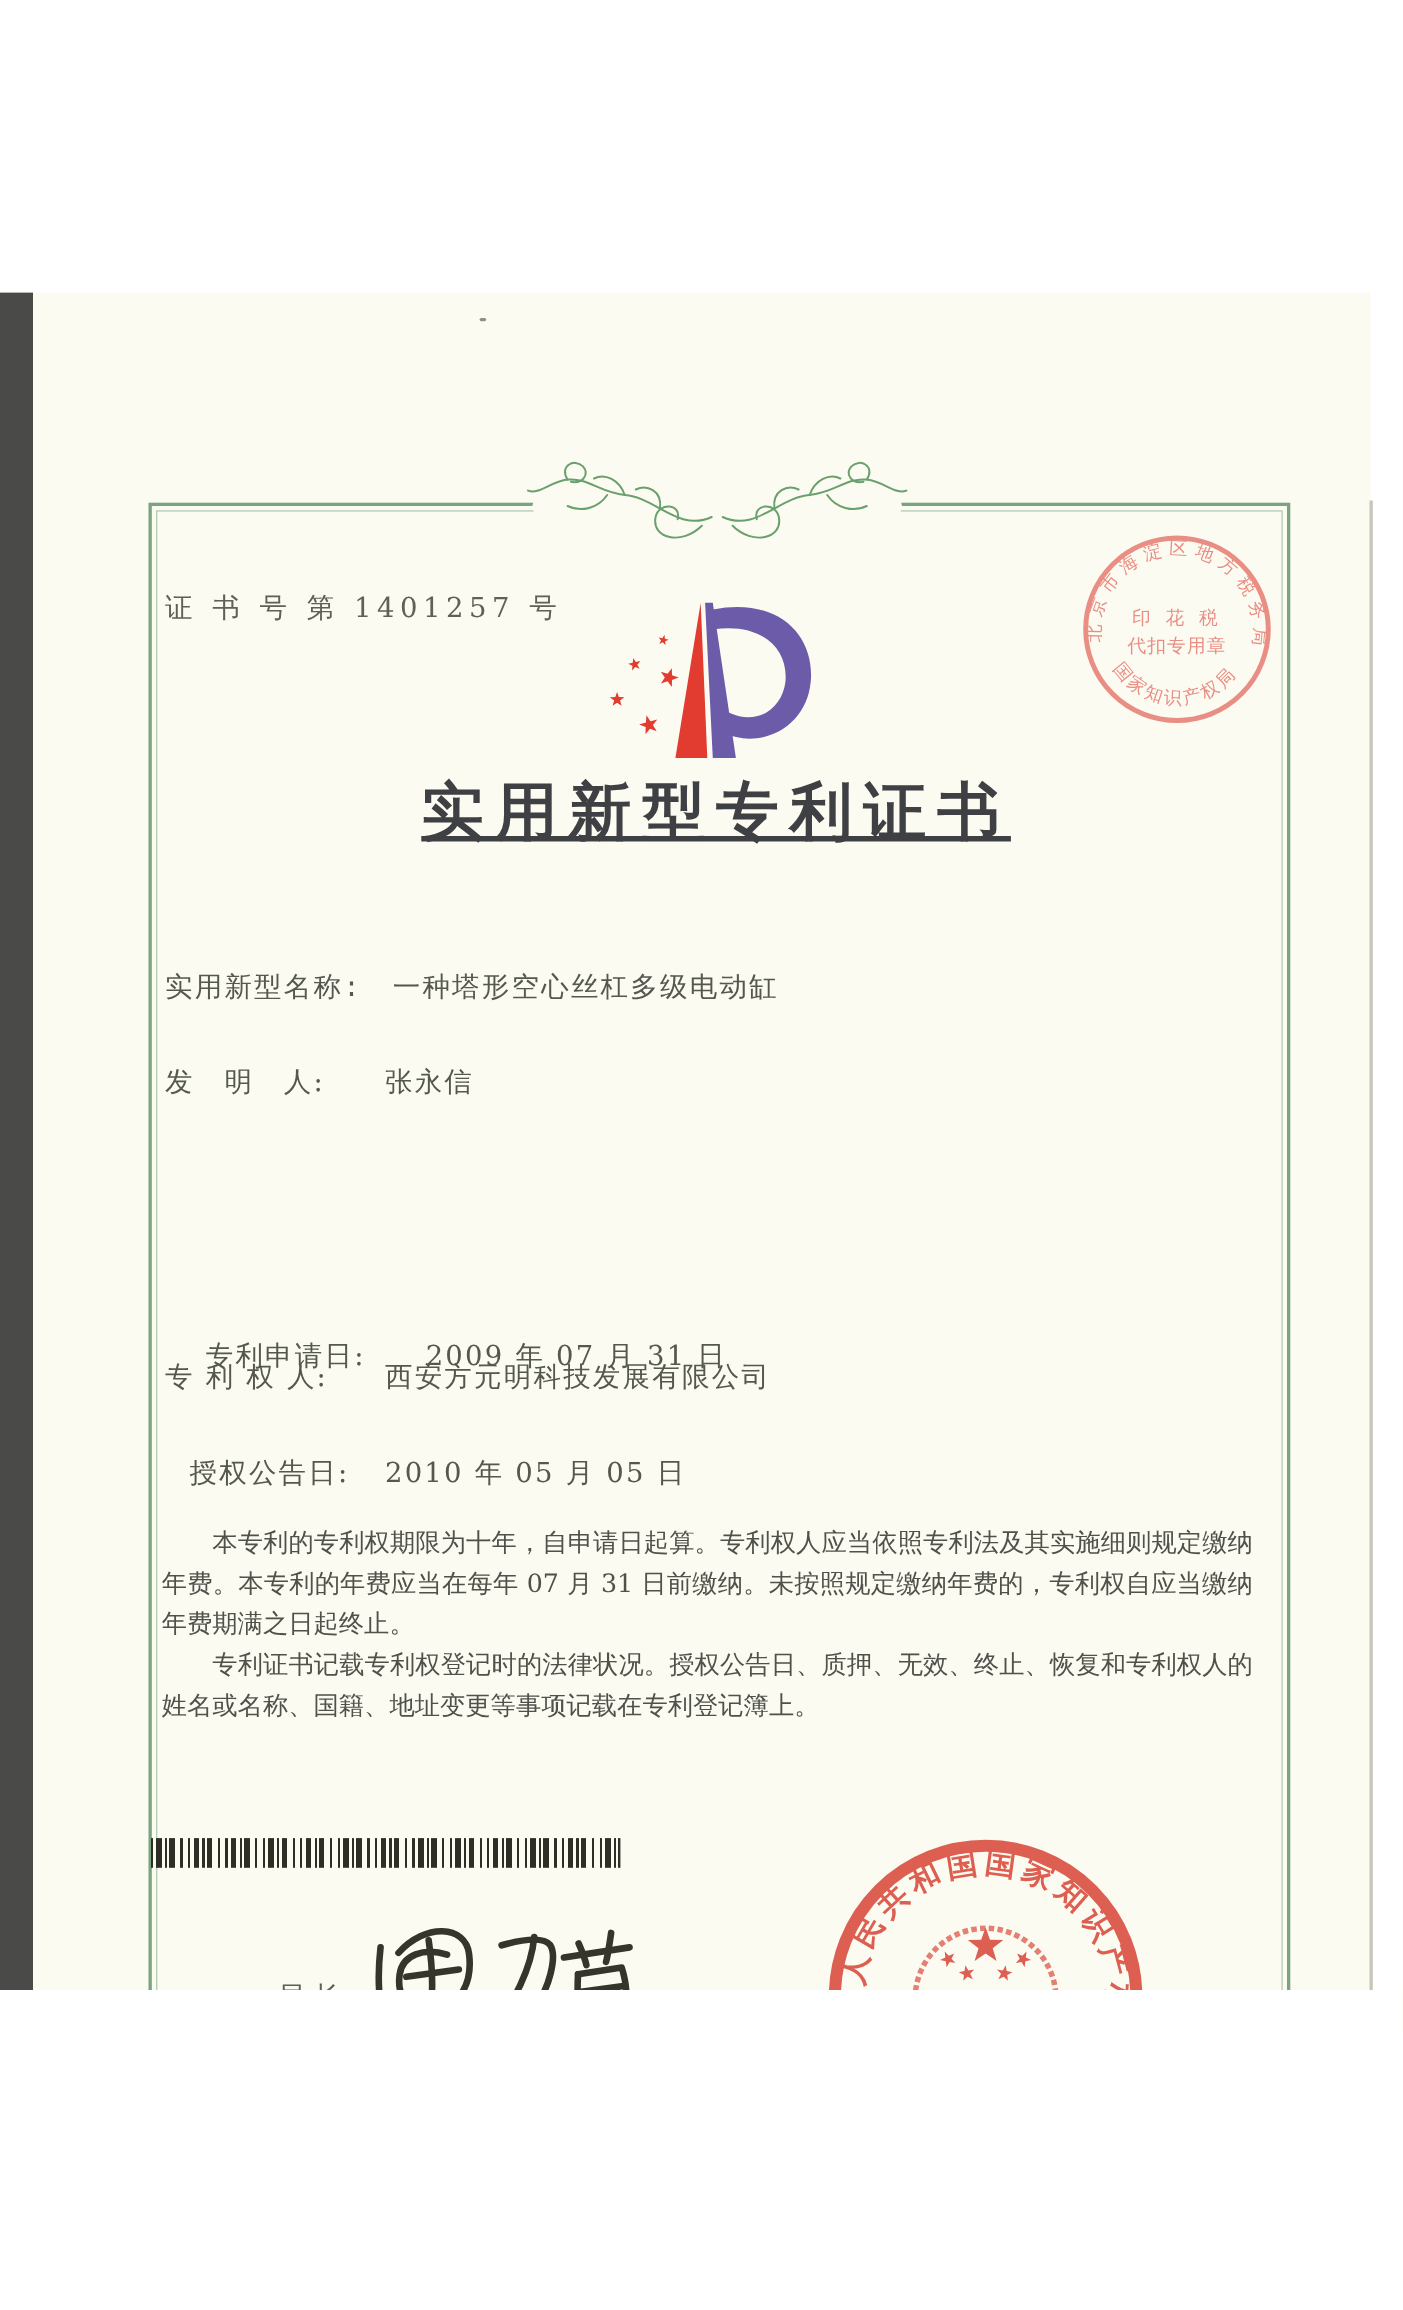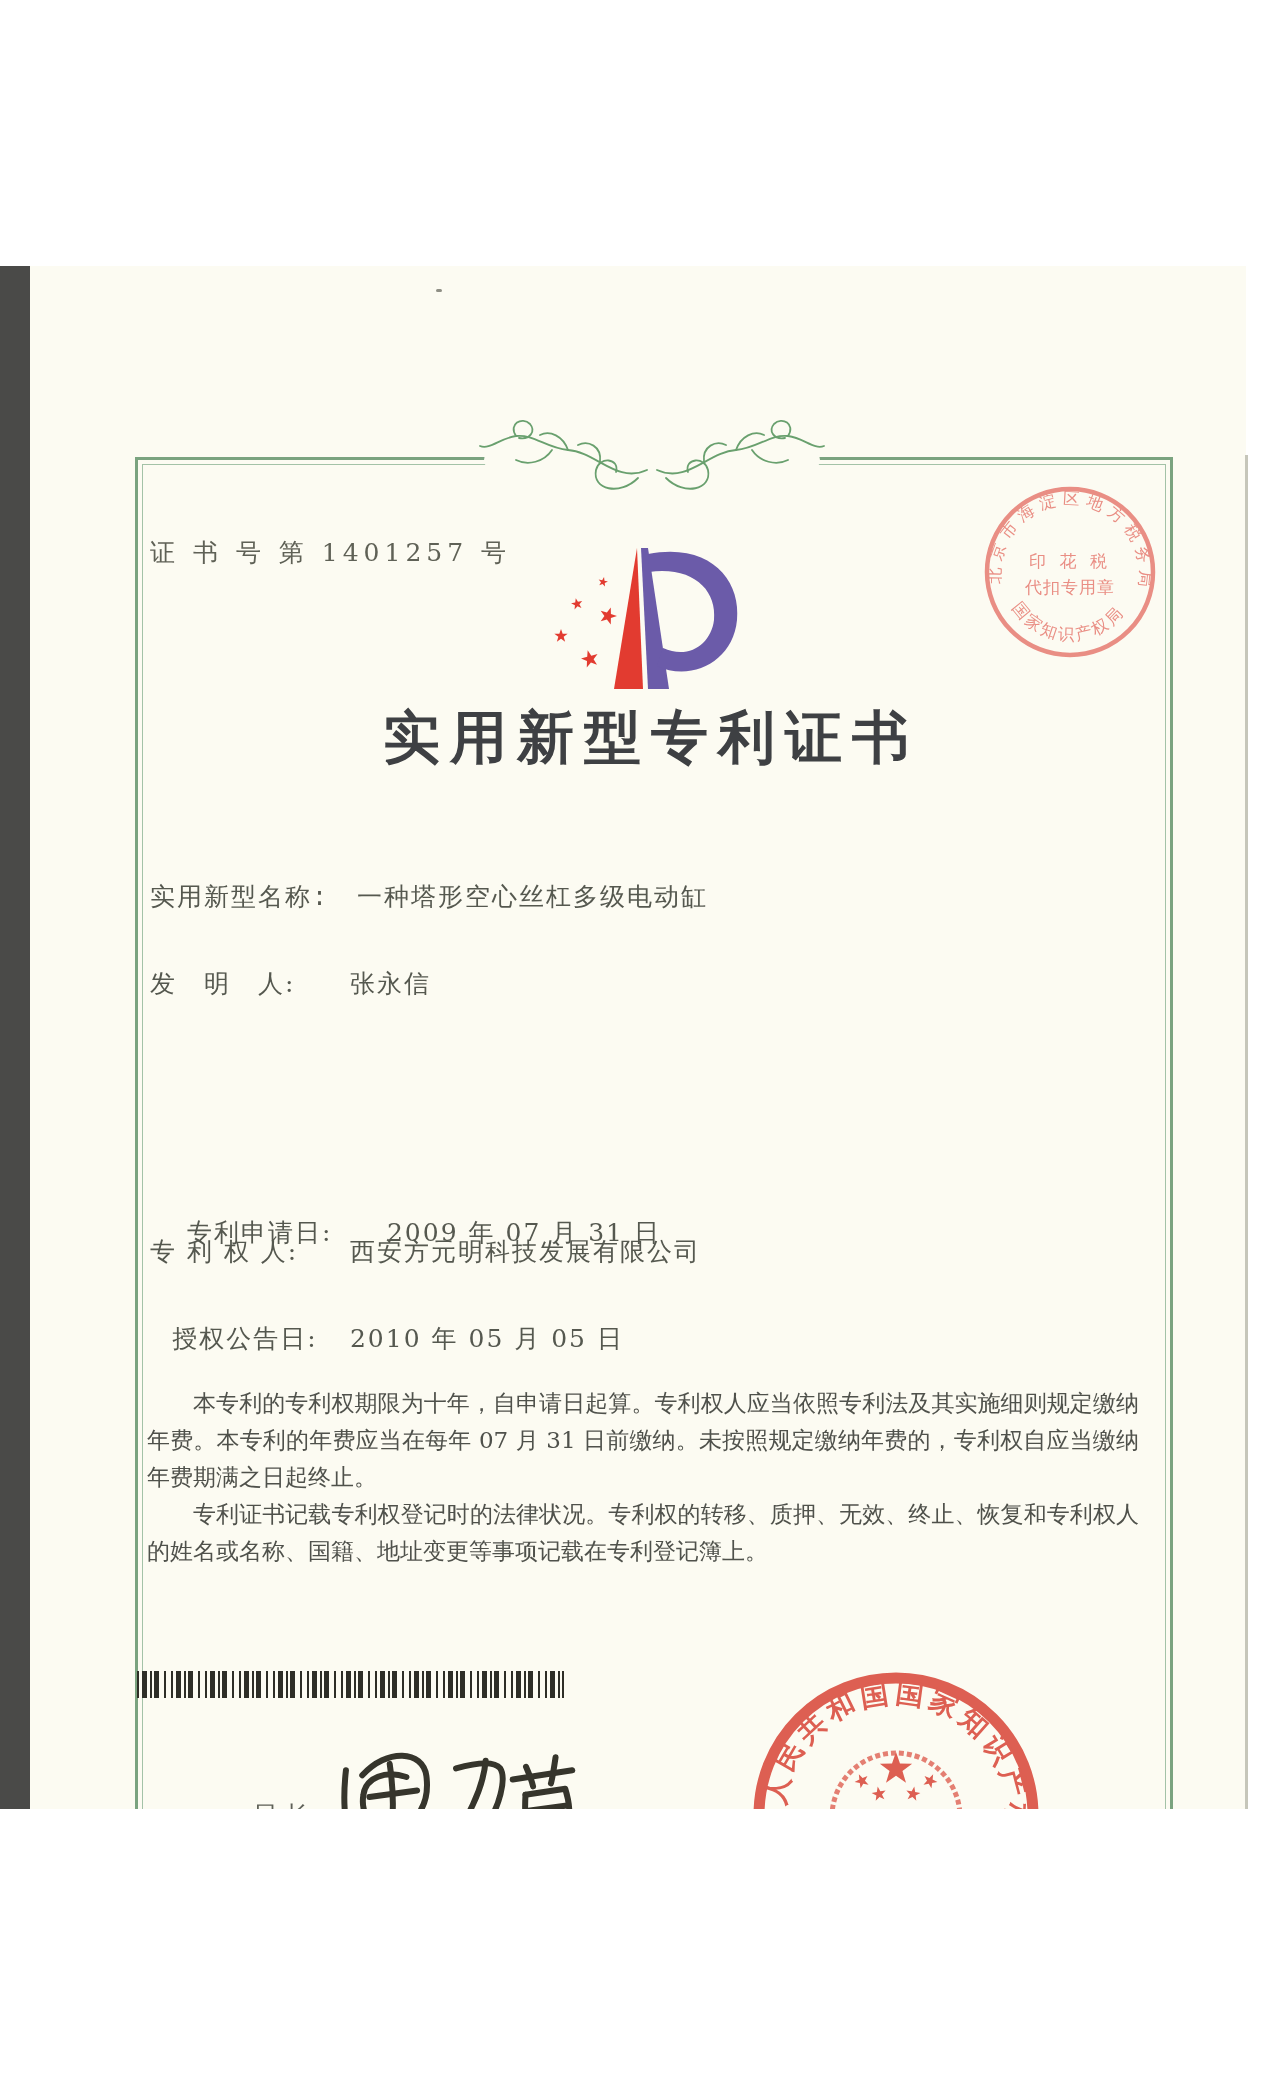--- a/index.html
+++ b/index.html
@@ -12,21 +12,21 @@
   .paper-edge{position:absolute;left:1245px;top:455px;width:3px;height:1601px;background:#c6c6ba;}
   .speck{position:absolute;left:436px;top:289px;width:6px;height:3px;background:#8f8f85;border-radius:2px;}
   
   .frame-outer{position:absolute;left:135px;top:457px;width:1032px;height:1555px;border:3px solid #7aa37f;}
   .frame-inner{position:absolute;inset:4px;border:1px solid #a3c2a7;}
   .ornament{position:absolute;}
   
   .cert-no{position:absolute;left:150px;top:536px;font-size:25px;letter-spacing:5px;color:#5f6156;white-space:nowrap;}
   .logo{position:absolute;left:545px;top:542px;}
   .title{position:absolute;left:135px;top:700px;width:1032px;text-align:center;font-size:57px;
-         font-weight:600;letter-spacing:10px;color:#3e4043;white-space:nowrap;}
+         font-weight:600;letter-spacing:10px;color:#3e4043;white-space:nowrap;text-decoration:underline;}
   .field{position:absolute;left:150px;font-size:25px;color:#55584f;letter-spacing:2px;white-space:nowrap;}
   .field .lbl{display:inline-block;min-width:190px;}
   .body-text{position:absolute;left:147px;top:1385px;width:992px;font-size:23px;line-height:37px;
              color:#4f514b;text-align:justify;}
   .body-text p{margin:0;text-indent:2em;}
   .barcode{position:absolute;left:137px;top:1671px;width:427px;height:27px;
     background:repeating-linear-gradient(90deg,
       #2e2e27 0 2px, transparent 2px 5px,
       #2e2e27 5px 10px, transparent 10px 13px,
       #2e2e27 13px 15px, transparent 15px 17px,
@@ -133,21 +133,21 @@
     <span class="lbl">专 利 权 人:</span>
     <span class="val">西安方元明科技发展有限公司</span>
   </div>
   <div class="field" style="top:1322px;text-align:center;">
     <span class="lbl">授权公告日:</span>
     <span class="val">2010 年 05 月 05 日</span>
   </div>
 
   <div class="body-text">
     <p>本专利的专利权期限为十年，自申请日起算。专利权人应当依照专利法及其实施细则规定缴纳年费。本专利的年费应当在每年 07 月 31 日前缴纳。未按照规定缴纳年费的，专利权自应当缴纳年费期满之日起终止。</p>
-    <p>专利证书记载专利权登记时的法律状况。专利权的转移、质押、无效、终止、恢复和专利权人的姓名或名称、国籍、地址变更等事项记载在专利登记簿上。</p>
+    <p>专利证书记载专利权登记时的法律状况。授权公告日、质押、无效、终止、恢复和专利权人的姓名或名称、国籍、地址变更等事项记载在专利登记簿上。</p>
   </div>
 
   <div class="barcode"></div>
 
   <div class="director">局长</div>
   <svg class="signature" width="270" height="160" viewBox="0 0 270 160">
     <g stroke="#36352c" stroke-width="6" fill="none" stroke-linecap="round" stroke-linejoin="round">
       <path d="M 18,38 C 14,62 12,88 20,112"></path>
       <path d="M 34,44 C 60,18 96,22 98,48 C 100,74 88,96 62,98 C 42,100 30,84 34,64 C 37,46 58,40 78,48"></path>
       <path d="M 40,66 L 88,62"></path>

